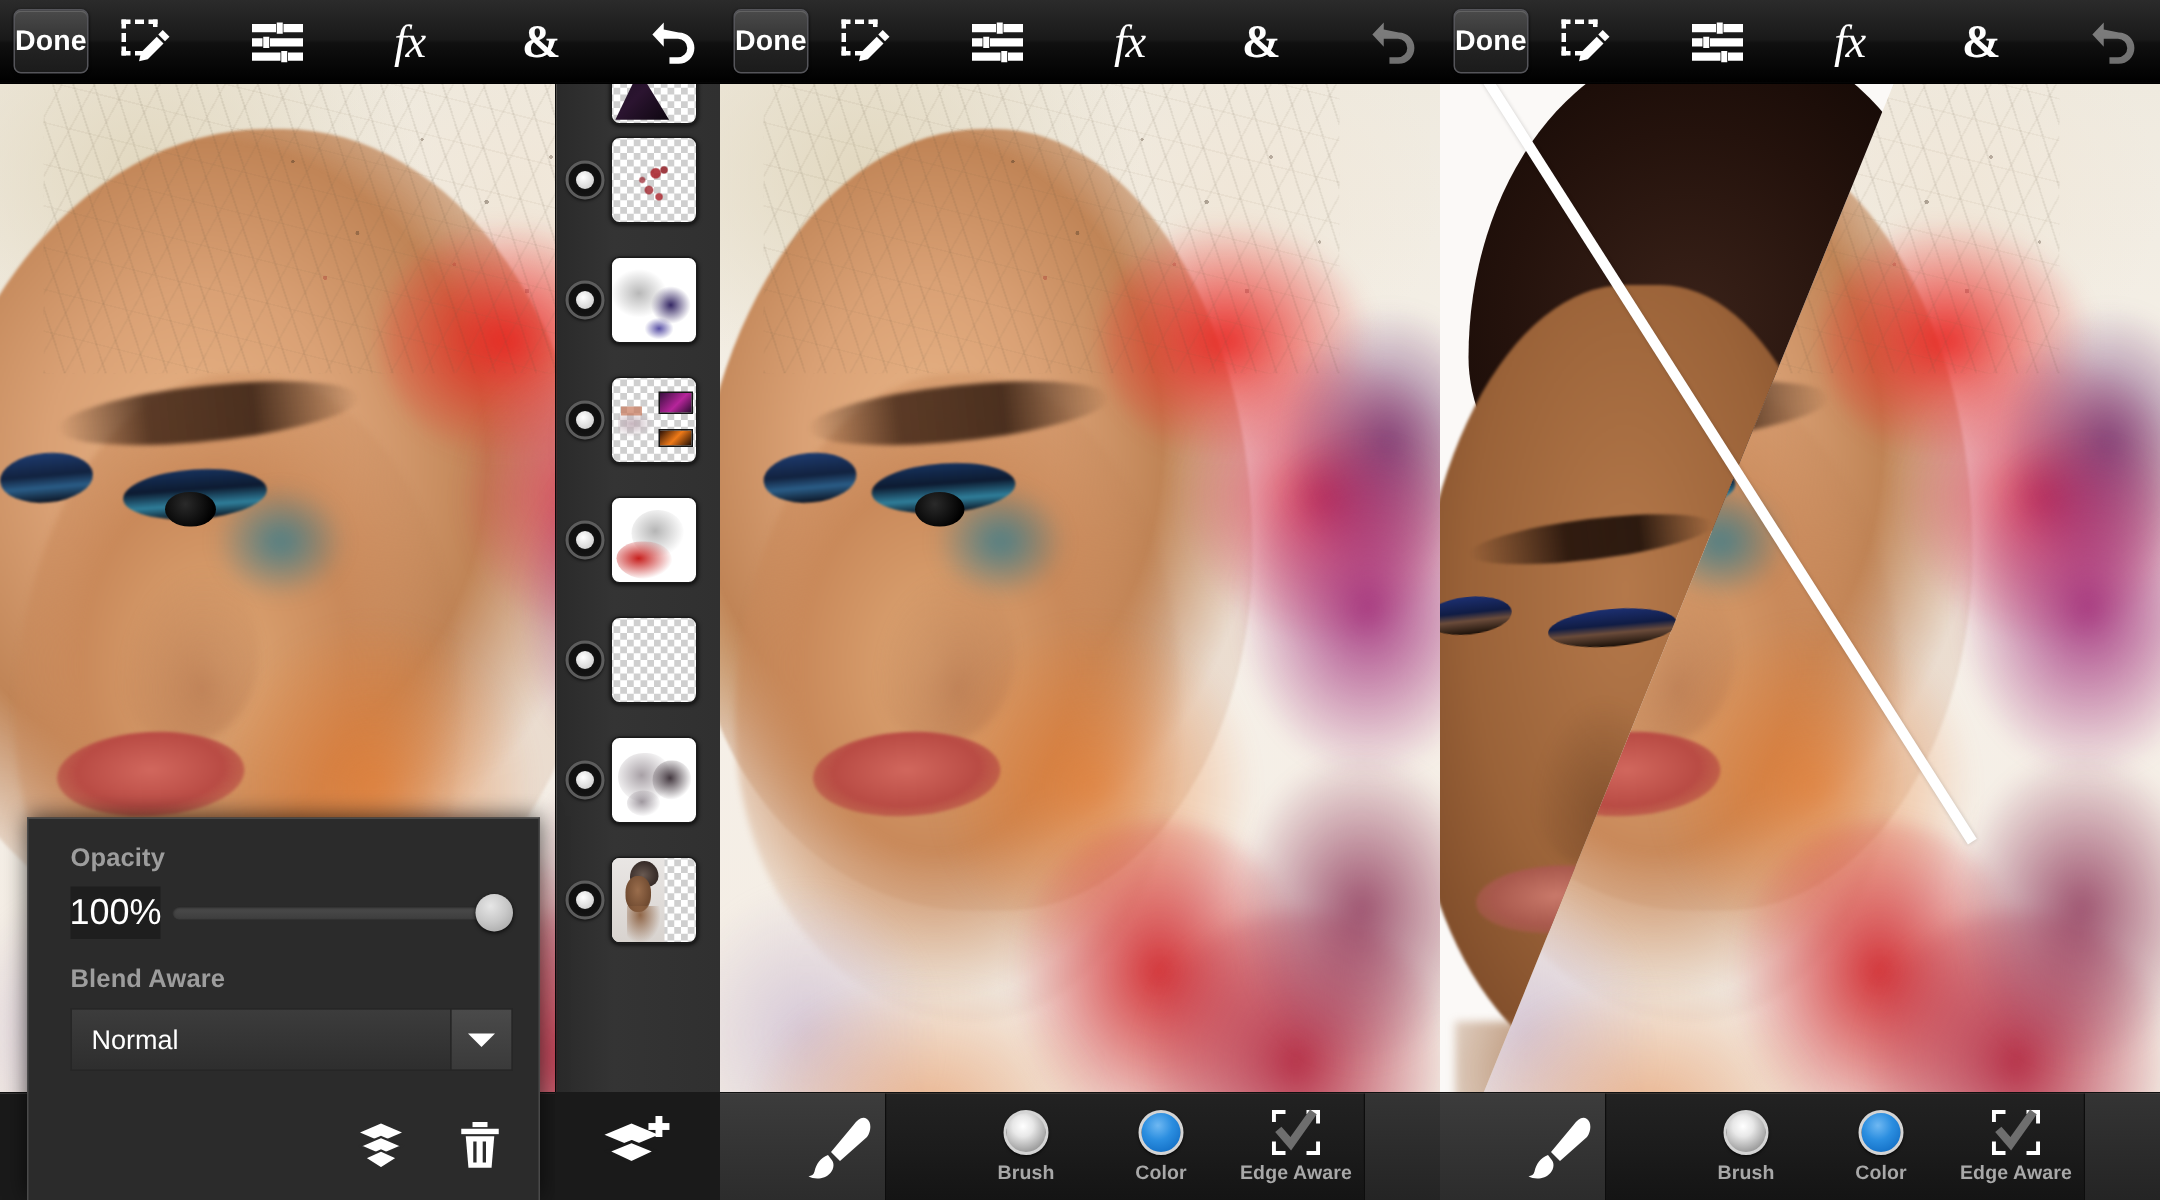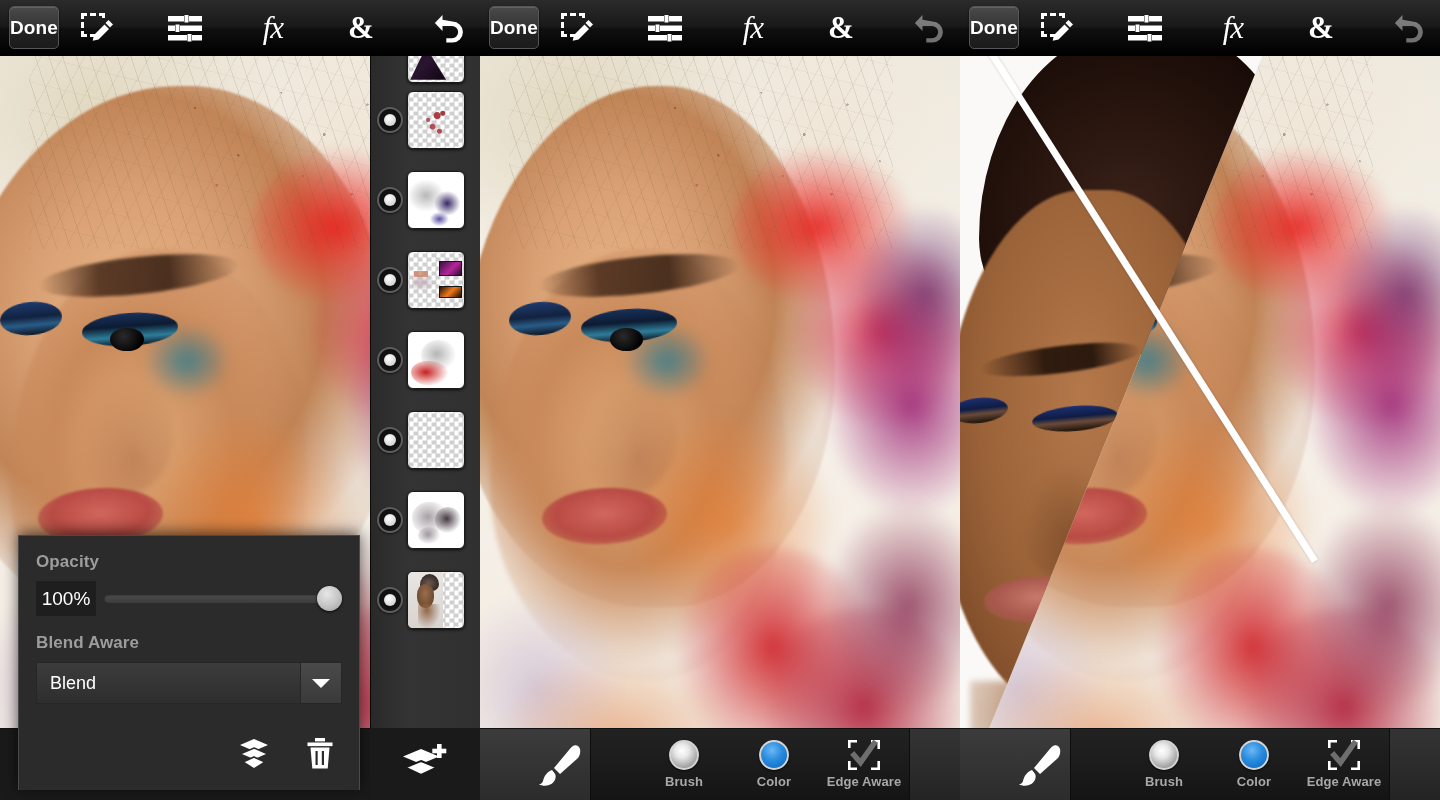--- a/index.html
+++ b/index.html
@@ -475,41 +475,41 @@
     border: 2px solid #d4d4d4;
     box-shadow: 0 1px 2px rgba(0,0,0,0.7);
   }
   .orb.brush { background: radial-gradient(circle at 42% 34%, #ffffff 0%, #e8e8e8 30%, #9d9d9d 75%, #7e7e7e 100%); }
   .orb.color { background: radial-gradient(circle at 42% 32%, #6fb8f2 0%, #2b8ee0 42%, #1673c9 78%, #0f5ca8 100%); }
   .seg-addlayer { flex: 0 0 110px; background: linear-gradient(to bottom, #343434, #242424); }
 
   
   .opacity-pop {
     position: absolute;
-    left: 18px; bottom: 10px;
+    left: 18px; bottom: 0px;
     width: 342px; height: 255px;
     background: #2b2b2b;
     border: 1px solid #4a4a4a;
     border-bottom: none;
     box-shadow: 0 -2px 14px rgba(0,0,0,0.65);
     z-index: 40;
-    padding: 16px 17px 0 17px;
+    padding: 16px 17px 0 28px;
   }
   .pop-label {
     font-size: 17px; font-weight: bold;
     color: #9d9d9d;
     margin-bottom: 9px;
     letter-spacing: 0.1px;
   }
   .opacity-row { display: flex; align-items: center; gap: 8px; margin-bottom: 17px; }
   .opacity-val {
     width: 60px; height: 35px;
     background: #1e1e1e;
     color: #fff;
-    font-size: 19px;
+    font-size: 24px;
     display: flex; align-items: center; justify-content: center;
     border: none;
   }
   .slider-wrap { flex: 1; position: relative; height: 32px; display: flex; align-items: center; }
   .slider-track {
     position: absolute; left: 0; right: 6px;
     height: 9px; border-radius: 5px;
     background: linear-gradient(to bottom, #4d4d4d, #3d3d3d);
     box-shadow: inset 0 1px 2px rgba(0,0,0,0.6);
   }
@@ -705,21 +705,21 @@
       <div class="pop-label">Opacity</div>
       <div class="opacity-row">
         <div class="opacity-val">100%</div>
         <div class="slider-wrap">
           <div class="slider-track"></div>
           <div class="slider-knob"></div>
         </div>
       </div>
       <div class="pop-label">Blend Aware</div>
       <div class="select-row">
-        <div class="select-field">Blend</div>
+        <div class="select-field">Normal</div>
         <div class="select-arrow">
             <span class="caret"></span>
           </div>
       </div>
       <div class="pop-actions">
         <div class="act">
           <svg width="34" height="32" viewBox="0 0 34 32">
             <polygon points="17,1 31,7 17,13 3,7" fill="#fff"></polygon>
             <polygon points="17,10 31,16 17,22 3,16" fill="#fff" stroke="#2b2b2b" stroke-width="1.6"></polygon>
             <polygon points="17,19 28,24 17,31 6,24" fill="#fff" stroke="#2b2b2b" stroke-width="1.6"></polygon>

